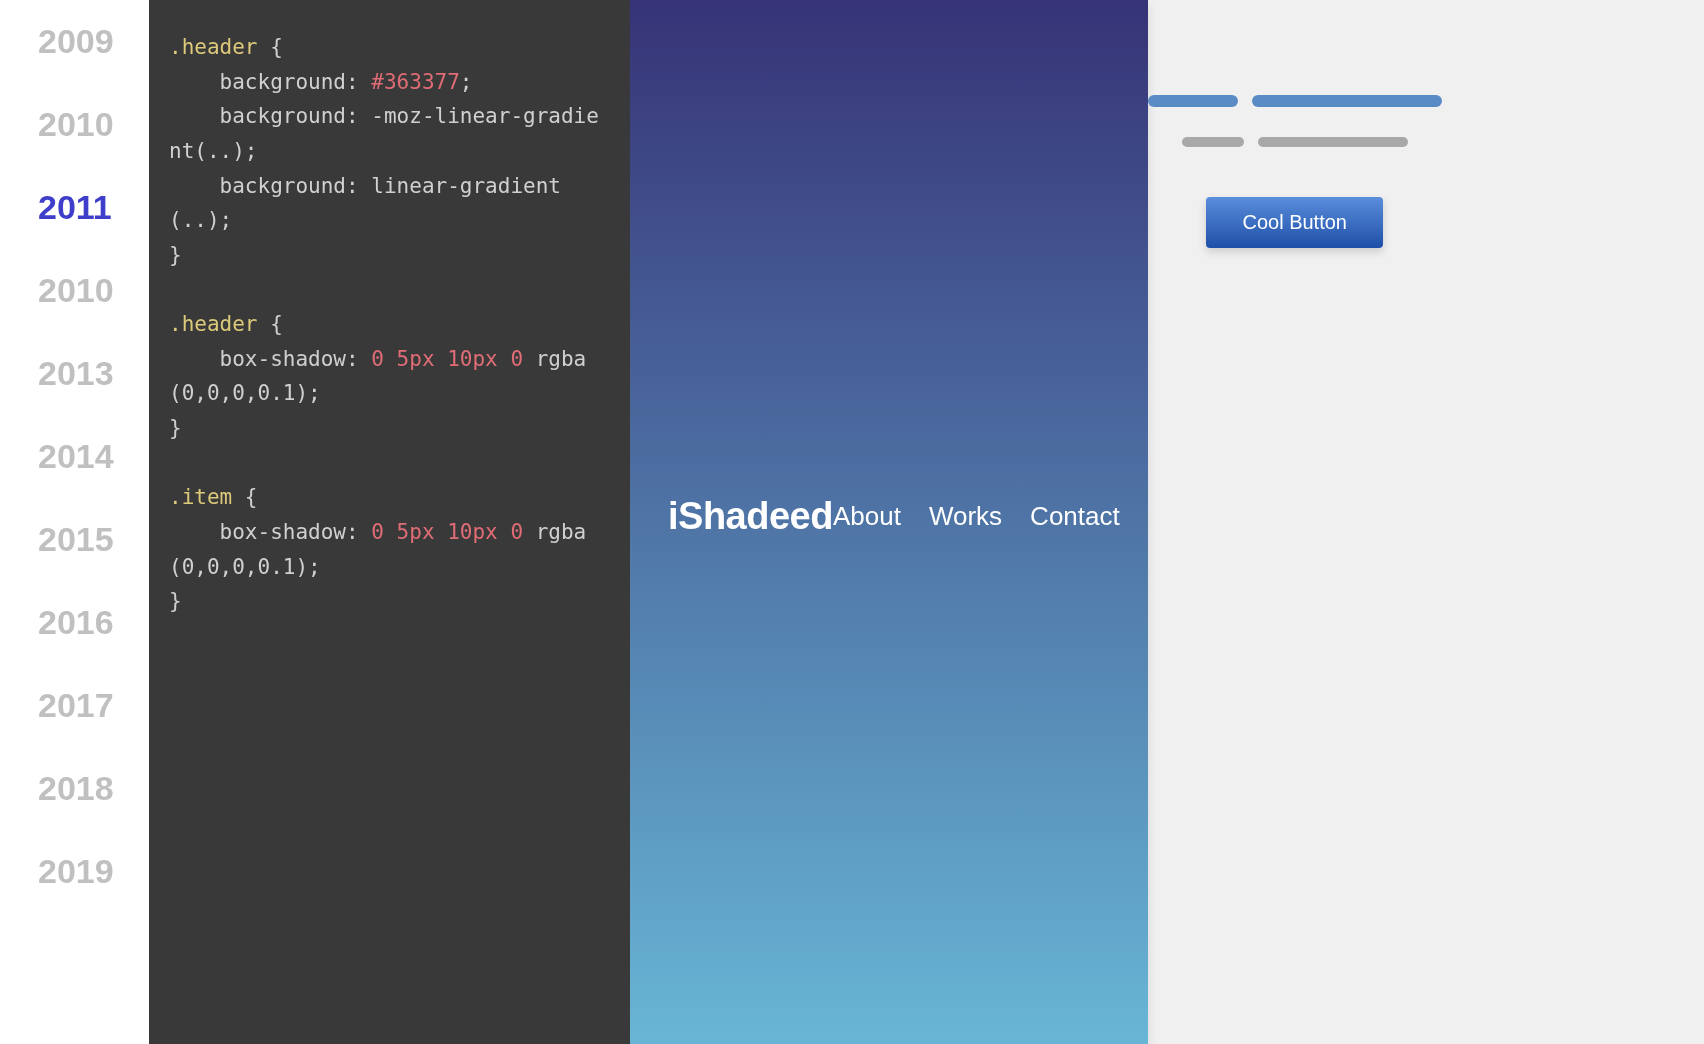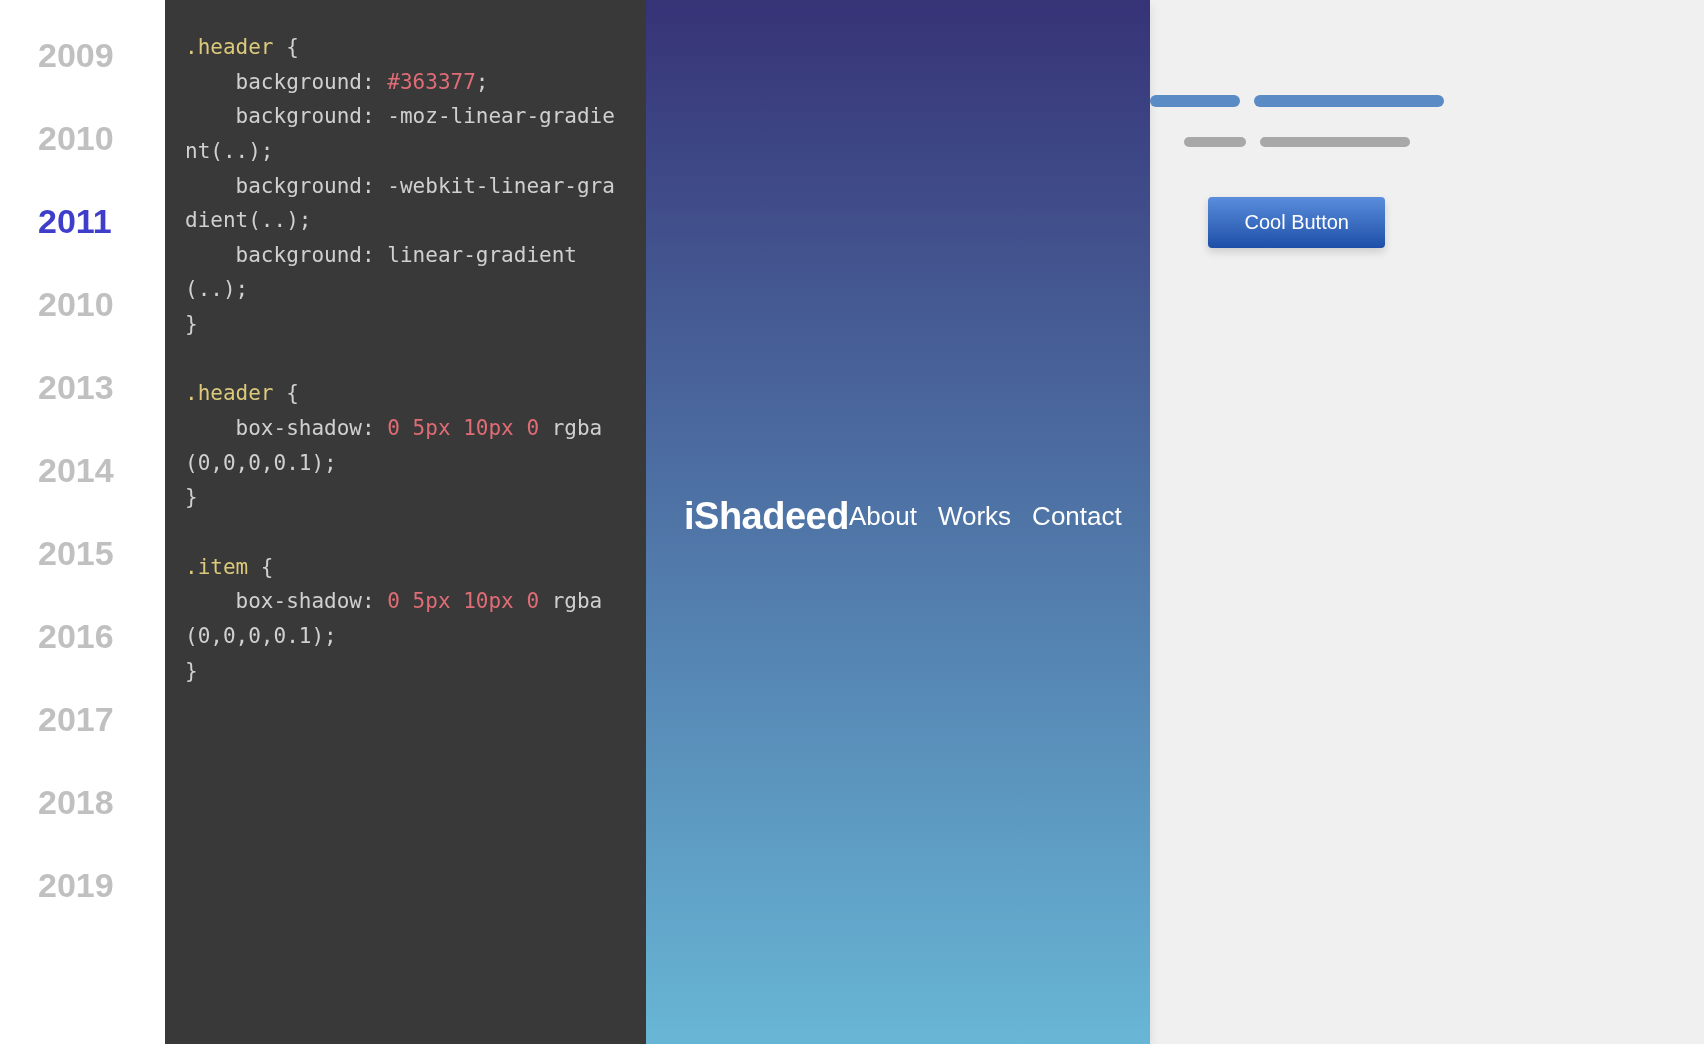--- a/index.html
+++ b/index.html
@@ -11,23 +11,23 @@
     body {
       font-family: -apple-system, BlinkMacSystemFont, "Segoe UI", Helvetica, Arial, sans-serif;
       display: flex;
       width: 1704px;
       height: 1044px;
       overflow: hidden;
     }
     
     
     .year-sidebar {
-      width: 165px;
+      width: 149px;
       background: #ffffff;
-      padding: 14px 0;
+      padding: 0 0;
       flex-shrink: 0;
     }
     
     .year-item {
       font-size: 34px;
       font-weight: 600;
       color: #c0c0c0;
       padding: 22px 0 22px 38px;
       cursor: pointer;
     }
@@ -82,21 +82,21 @@
     
     .logo {
       color: #ffffff;
       font-size: 38px;
       font-weight: 800;
       letter-spacing: -0.5px;
     }
     
     .nav {
       display: flex;
-      gap: 21px;
+      gap: 28px;
     }
     
     .nav-link {
       color: #ffffff;
       font-size: 26px;
       font-weight: 400;
       cursor: pointer;
     }
     
     .hero {
@@ -177,21 +177,20 @@
   <div class="year-item">2016</div>
   <div class="year-item">2017</div>
   <div class="year-item">2018</div>
   <div class="year-item">2019</div>
 </div>
 
 <div class="code-panel">
   <div class="code-line"><span class="selector">.header</span><span class="punct"> {</span></div>
   <div class="code-line">    <span class="property">background</span><span class="punct">: </span><span class="value-color">#363377</span><span class="punct">;</span></div>
   <div class="code-line">    <span class="property">background</span><span class="punct">: </span><span class="value-func">-moz-linear-gradient(..)</span><span class="punct">;</span></div>
-  <div class="code-line">    <span class="property">background</span><span class="punct">: </span><span class="value-func">-webkit-linear-gradient(..)</span><span class="punct">;</span></div>
   <div class="code-line">    <span class="property">background</span><span class="punct">: </span><span class="value-func">linear-gradient(..)</span><span class="punct">;</span></div>
   <div class="code-line"><span class="punct">}</span></div>
   <div class="code-line">&nbsp;</div>
   <div class="code-line"><span class="selector">.header</span><span class="punct"> {</span></div>
   <div class="code-line">    <span class="property">box-shadow</span><span class="punct">: </span><span class="value-num">0 5px 10px 0</span><span class="punct"> </span><span class="punct">rgba(0,0,0,0.1);</span></div>
   <div class="code-line"><span class="punct">}</span></div>
   <div class="code-line">&nbsp;</div>
   <div class="code-line"><span class="selector">.item</span><span class="punct"> {</span></div>
   <div class="code-line">    <span class="property">box-shadow</span><span class="punct">: </span><span class="value-num">0 5px 10px 0</span><span class="punct"> </span><span class="punct">rgba(0,0,0,0.1);</span></div>
   <div class="code-line"><span class="punct">}</span></div>

